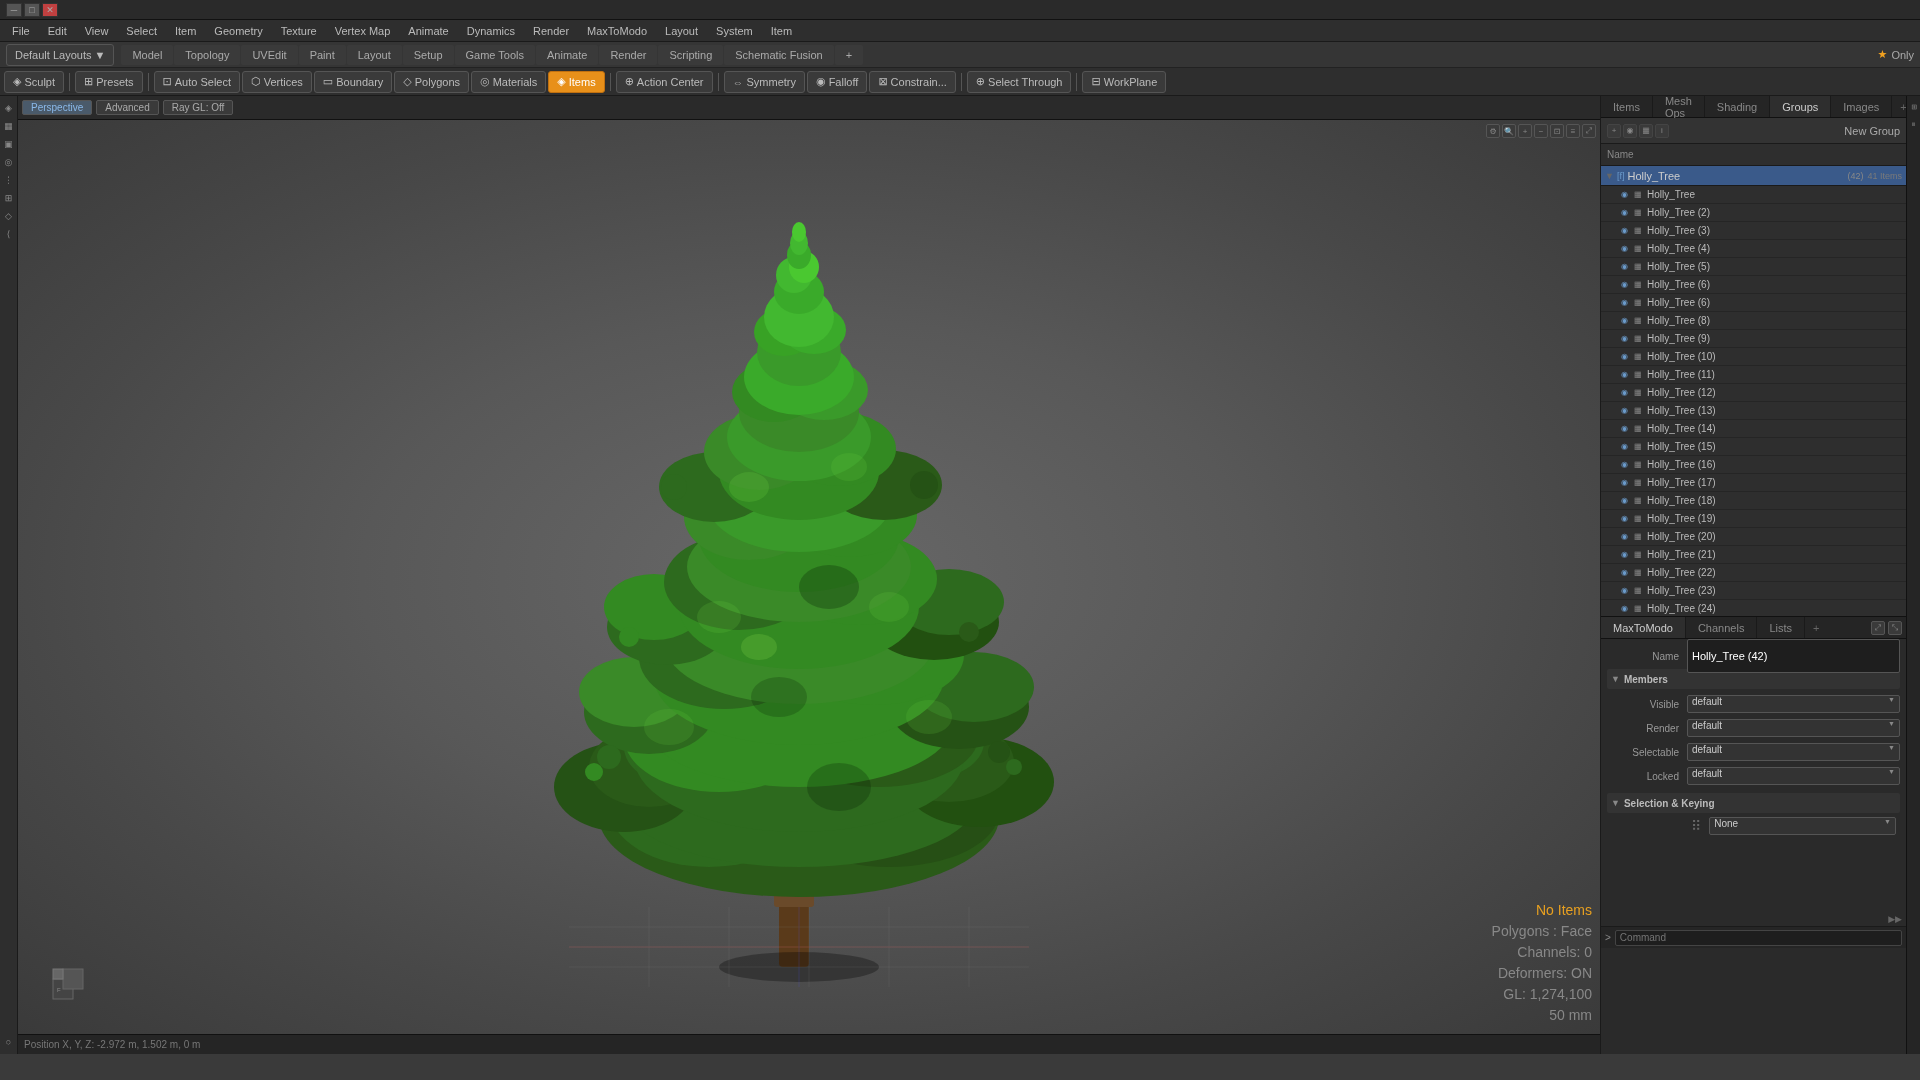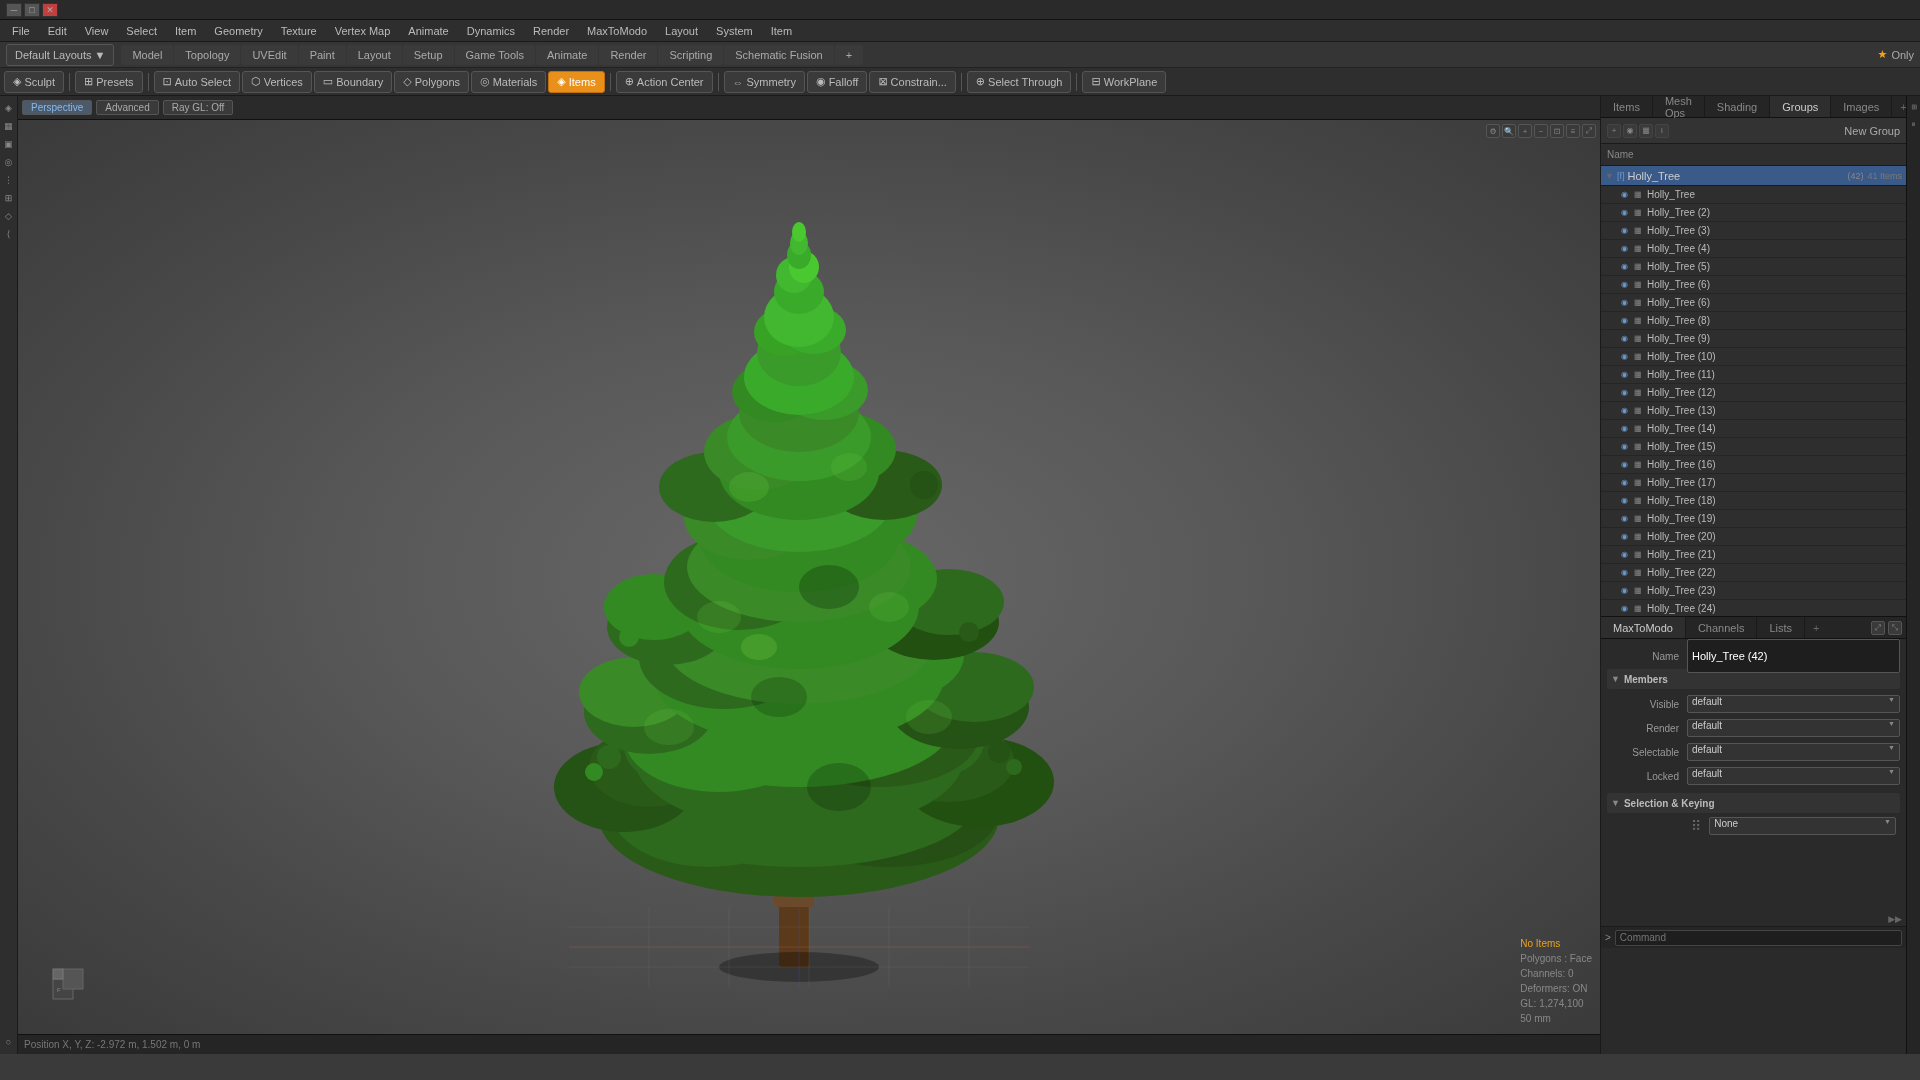--- a/index.html
+++ b/index.html
@@ -161,22 +161,22 @@
       display: flex;
       align-items: center;
       justify-content: center;
     }
 
     
     #viewport-overlay {
       position: absolute;
       bottom: 8px;
       right: 8px;
-      text-align: left;
-      font-size: 10px;
+      text-align: right;
+      font-size: 14px;
       color: #888;
       line-height: 1.5;
     }
     .vp-corner-btn {
       width: 14px; height: 14px;
       background: #3a3a3a;
       border: 1px solid #555;
       border-radius: 2px;
       display: flex; align-items: center; justify-content: center;
       font-size: 8px; color: #888; cursor: pointer;

